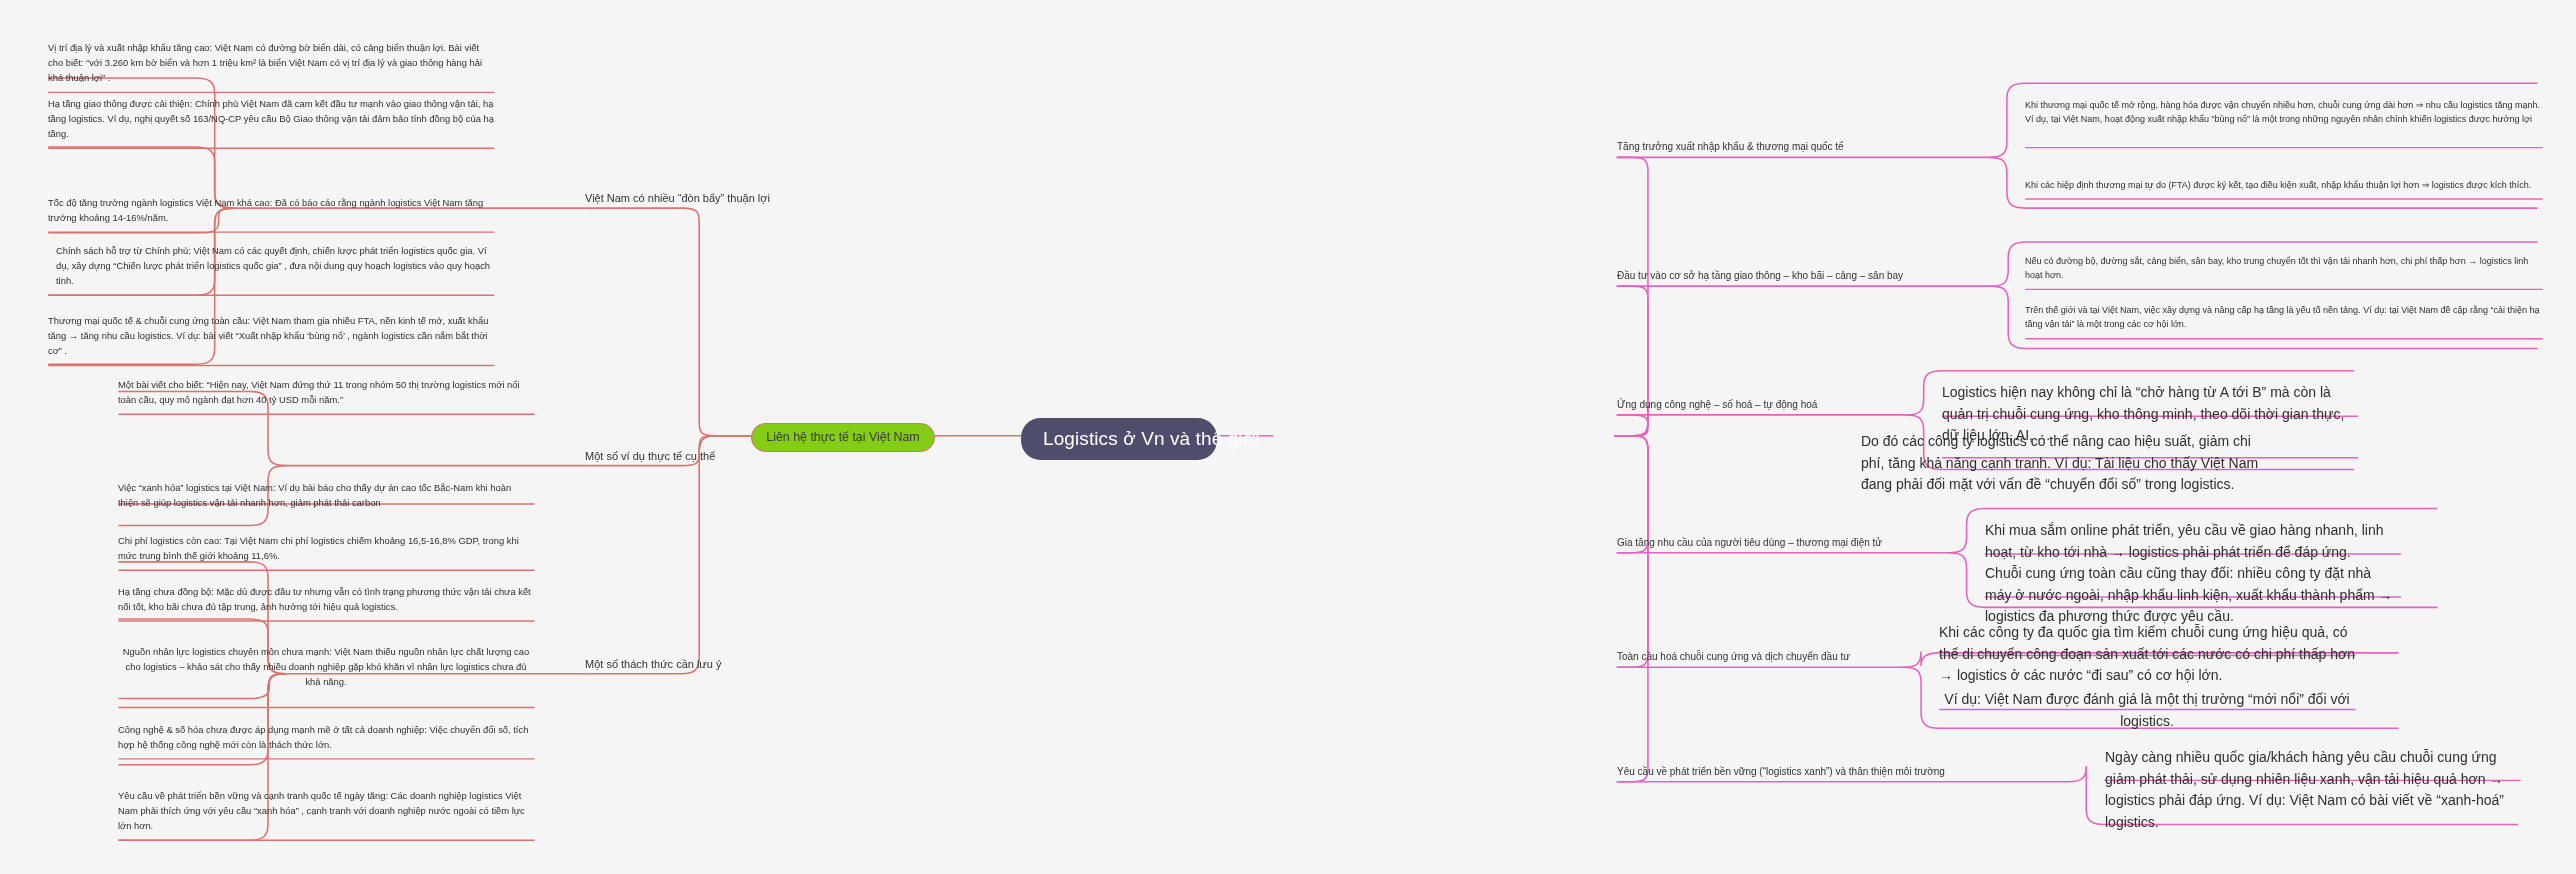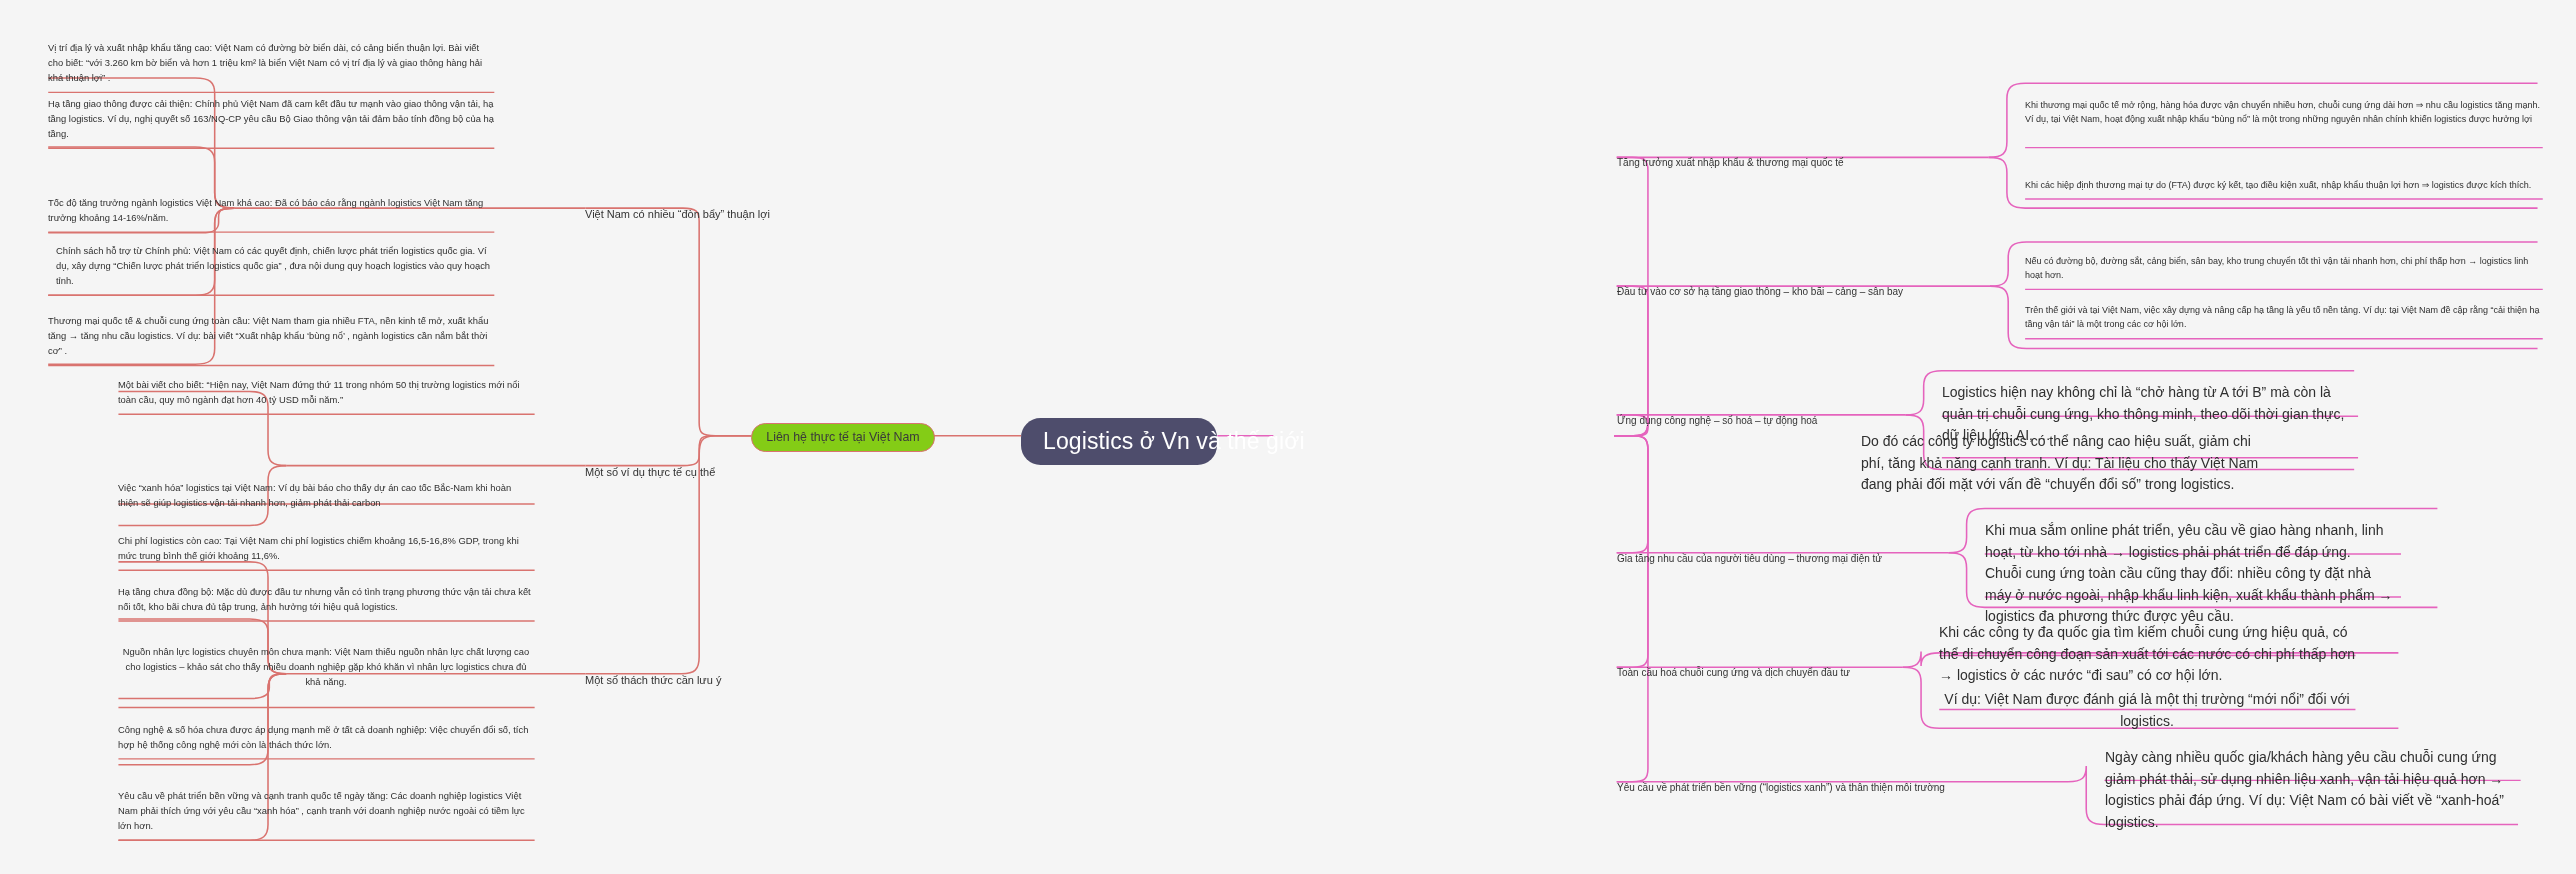--- a/index.html
+++ b/index.html
@@ -16,21 +16,21 @@
   svg#links{position:absolute;left:0;top:0;width:2576px;height:874px;pointer-events:none;}
 
   .node{position:absolute;box-sizing:border-box;}
 
   
   .root{
     background:#4e4d6c;
     color:#ffffff;
     border-radius:19.5px;
     padding:9px 22px;
-    font-size:23px;
+    font-size:19px;
     line-height:1.25;
     white-space:nowrap;
     letter-spacing:0.1px;
   }
 
   
   .pill{
     background:#84cc16;
     border-radius:14.3px;
     padding:5.9px 14.3px;
@@ -40,21 +40,20 @@
   }
   .pill.red{border:1.6px solid #d9736f;color:#3a3a3a;}
   .pill.pink{border:1.6px solid #e563bd;color:#3a3a3a;}
 
   
   .lbl{
     font-size:11px;
     line-height:1.3;
     white-space:nowrap;
     color:#333333;
-    margin-top:16px;
   }
   .lbl.sm{font-size:10px;}
 
   
   .leaf{
     font-size:9.4px;
     line-height:1.62;
     color:#2f2f2f;
     text-align:left;
   }

